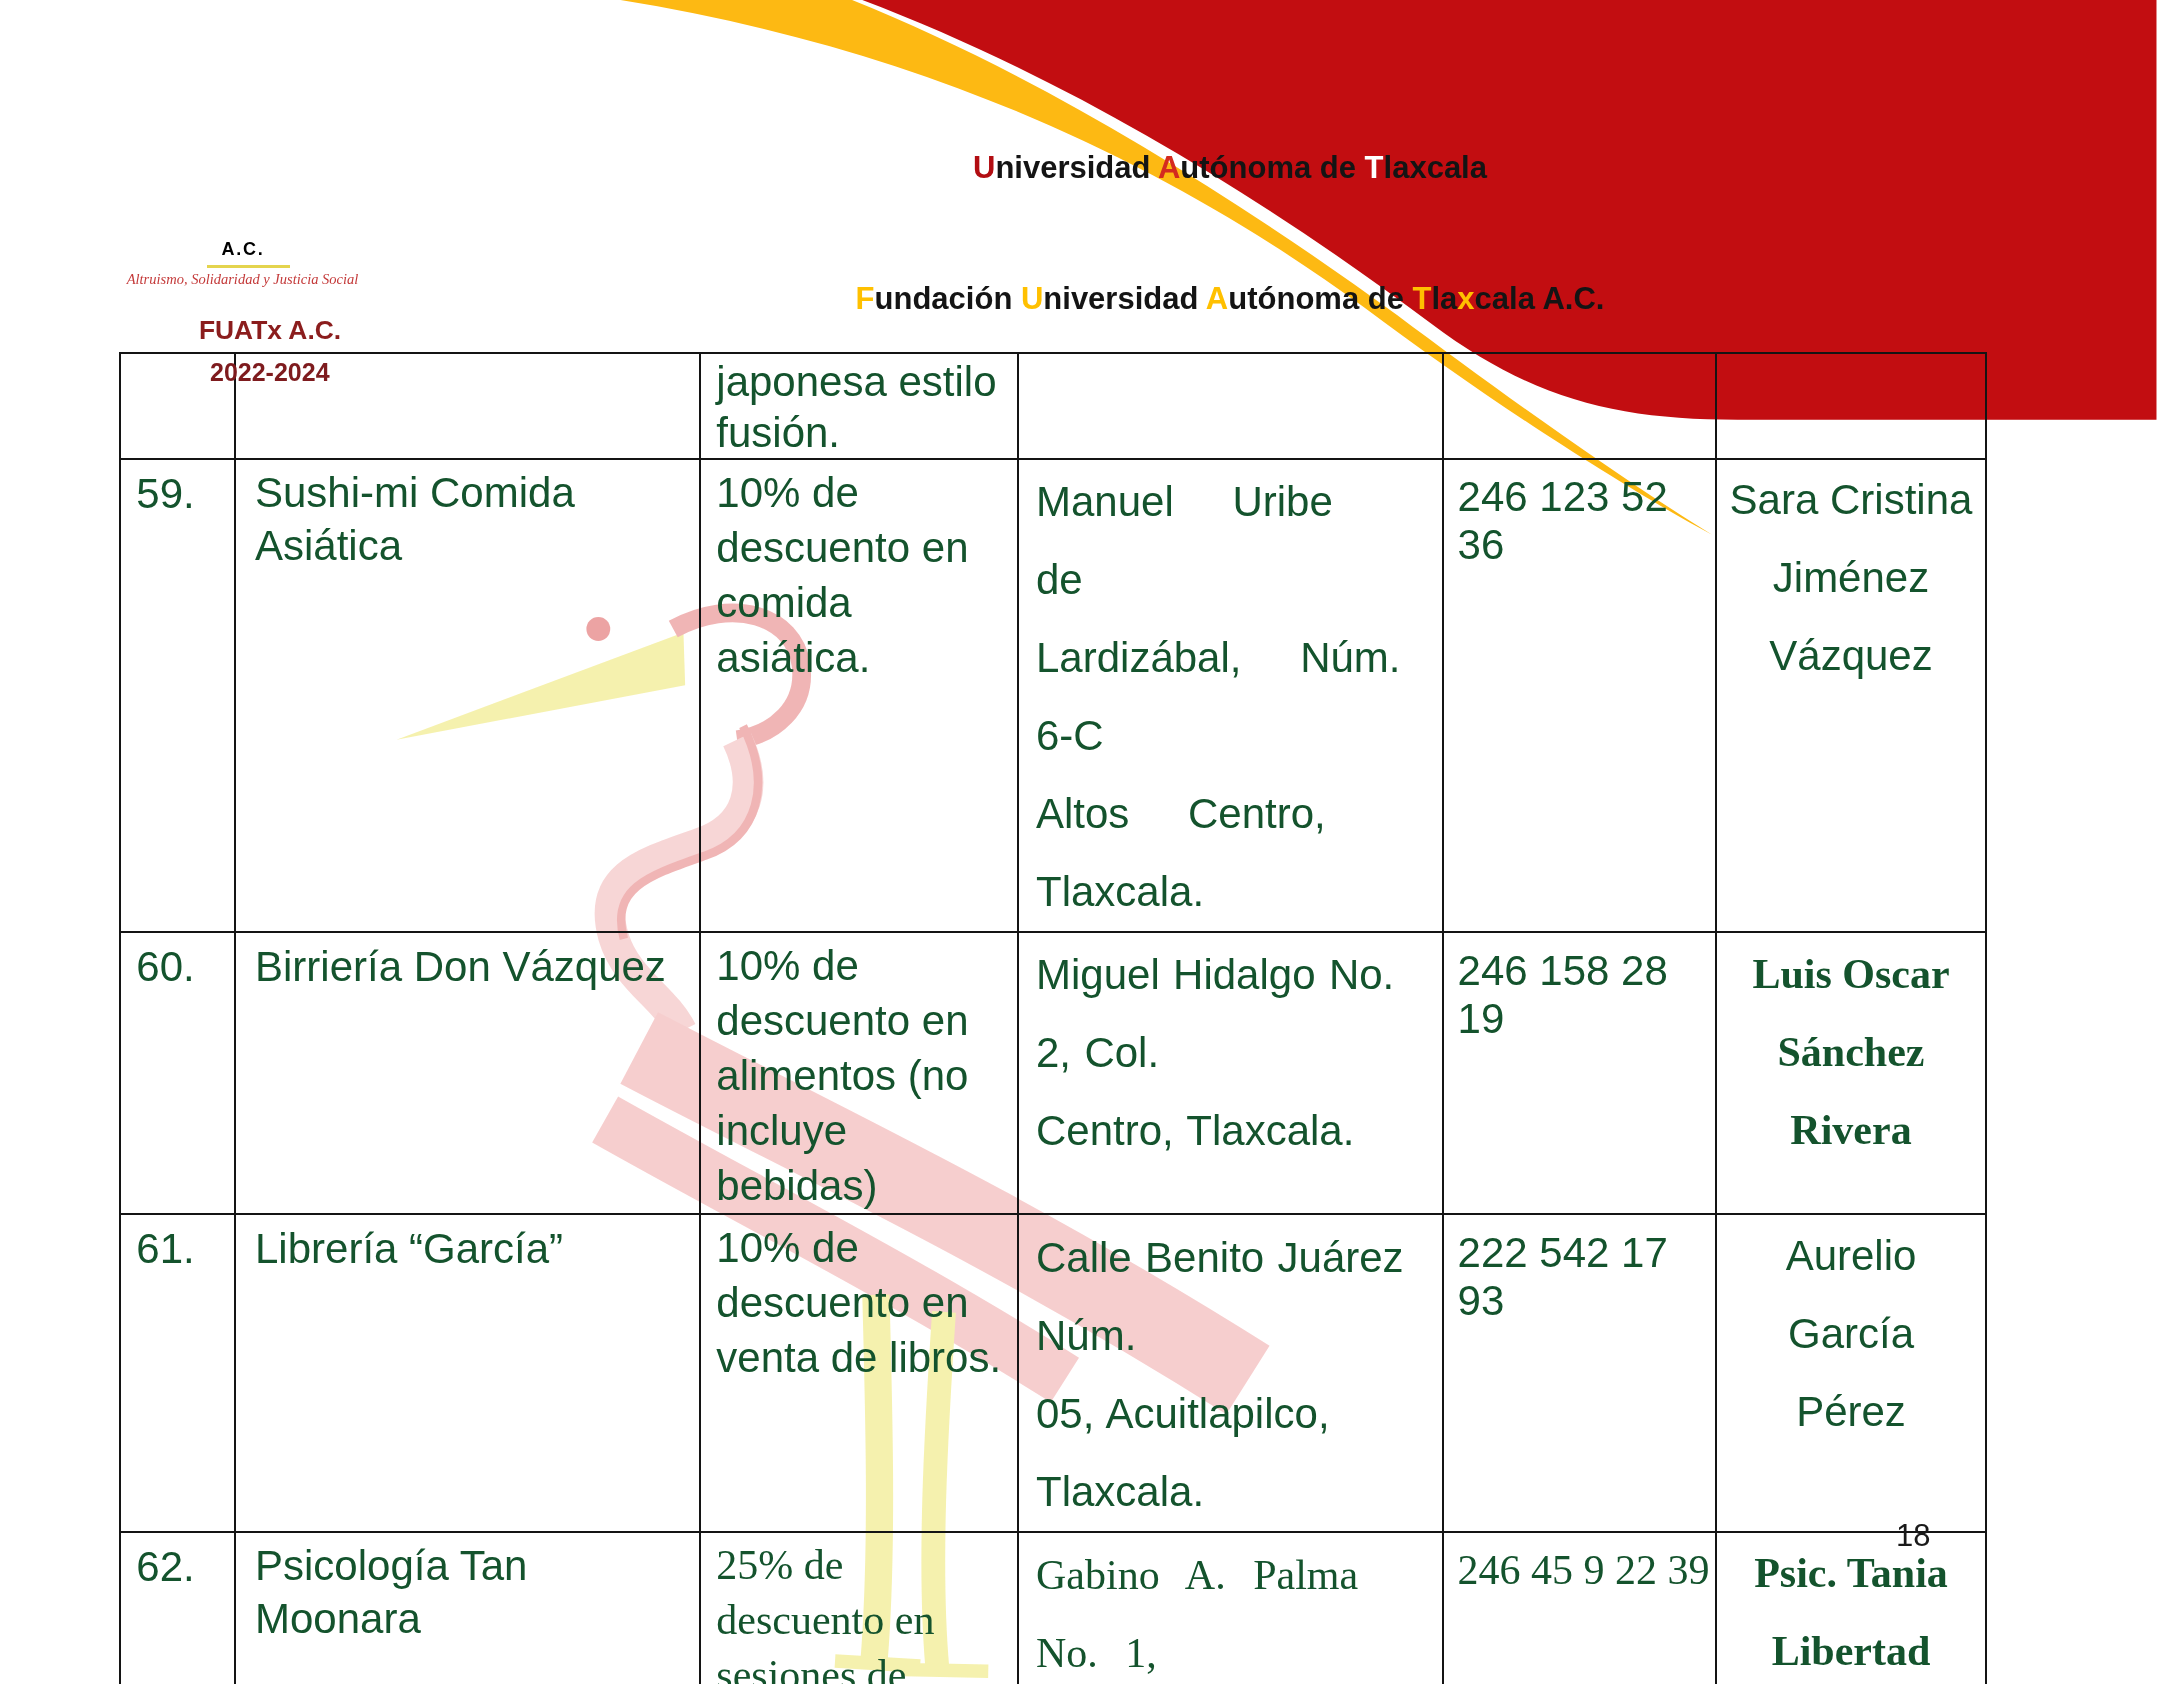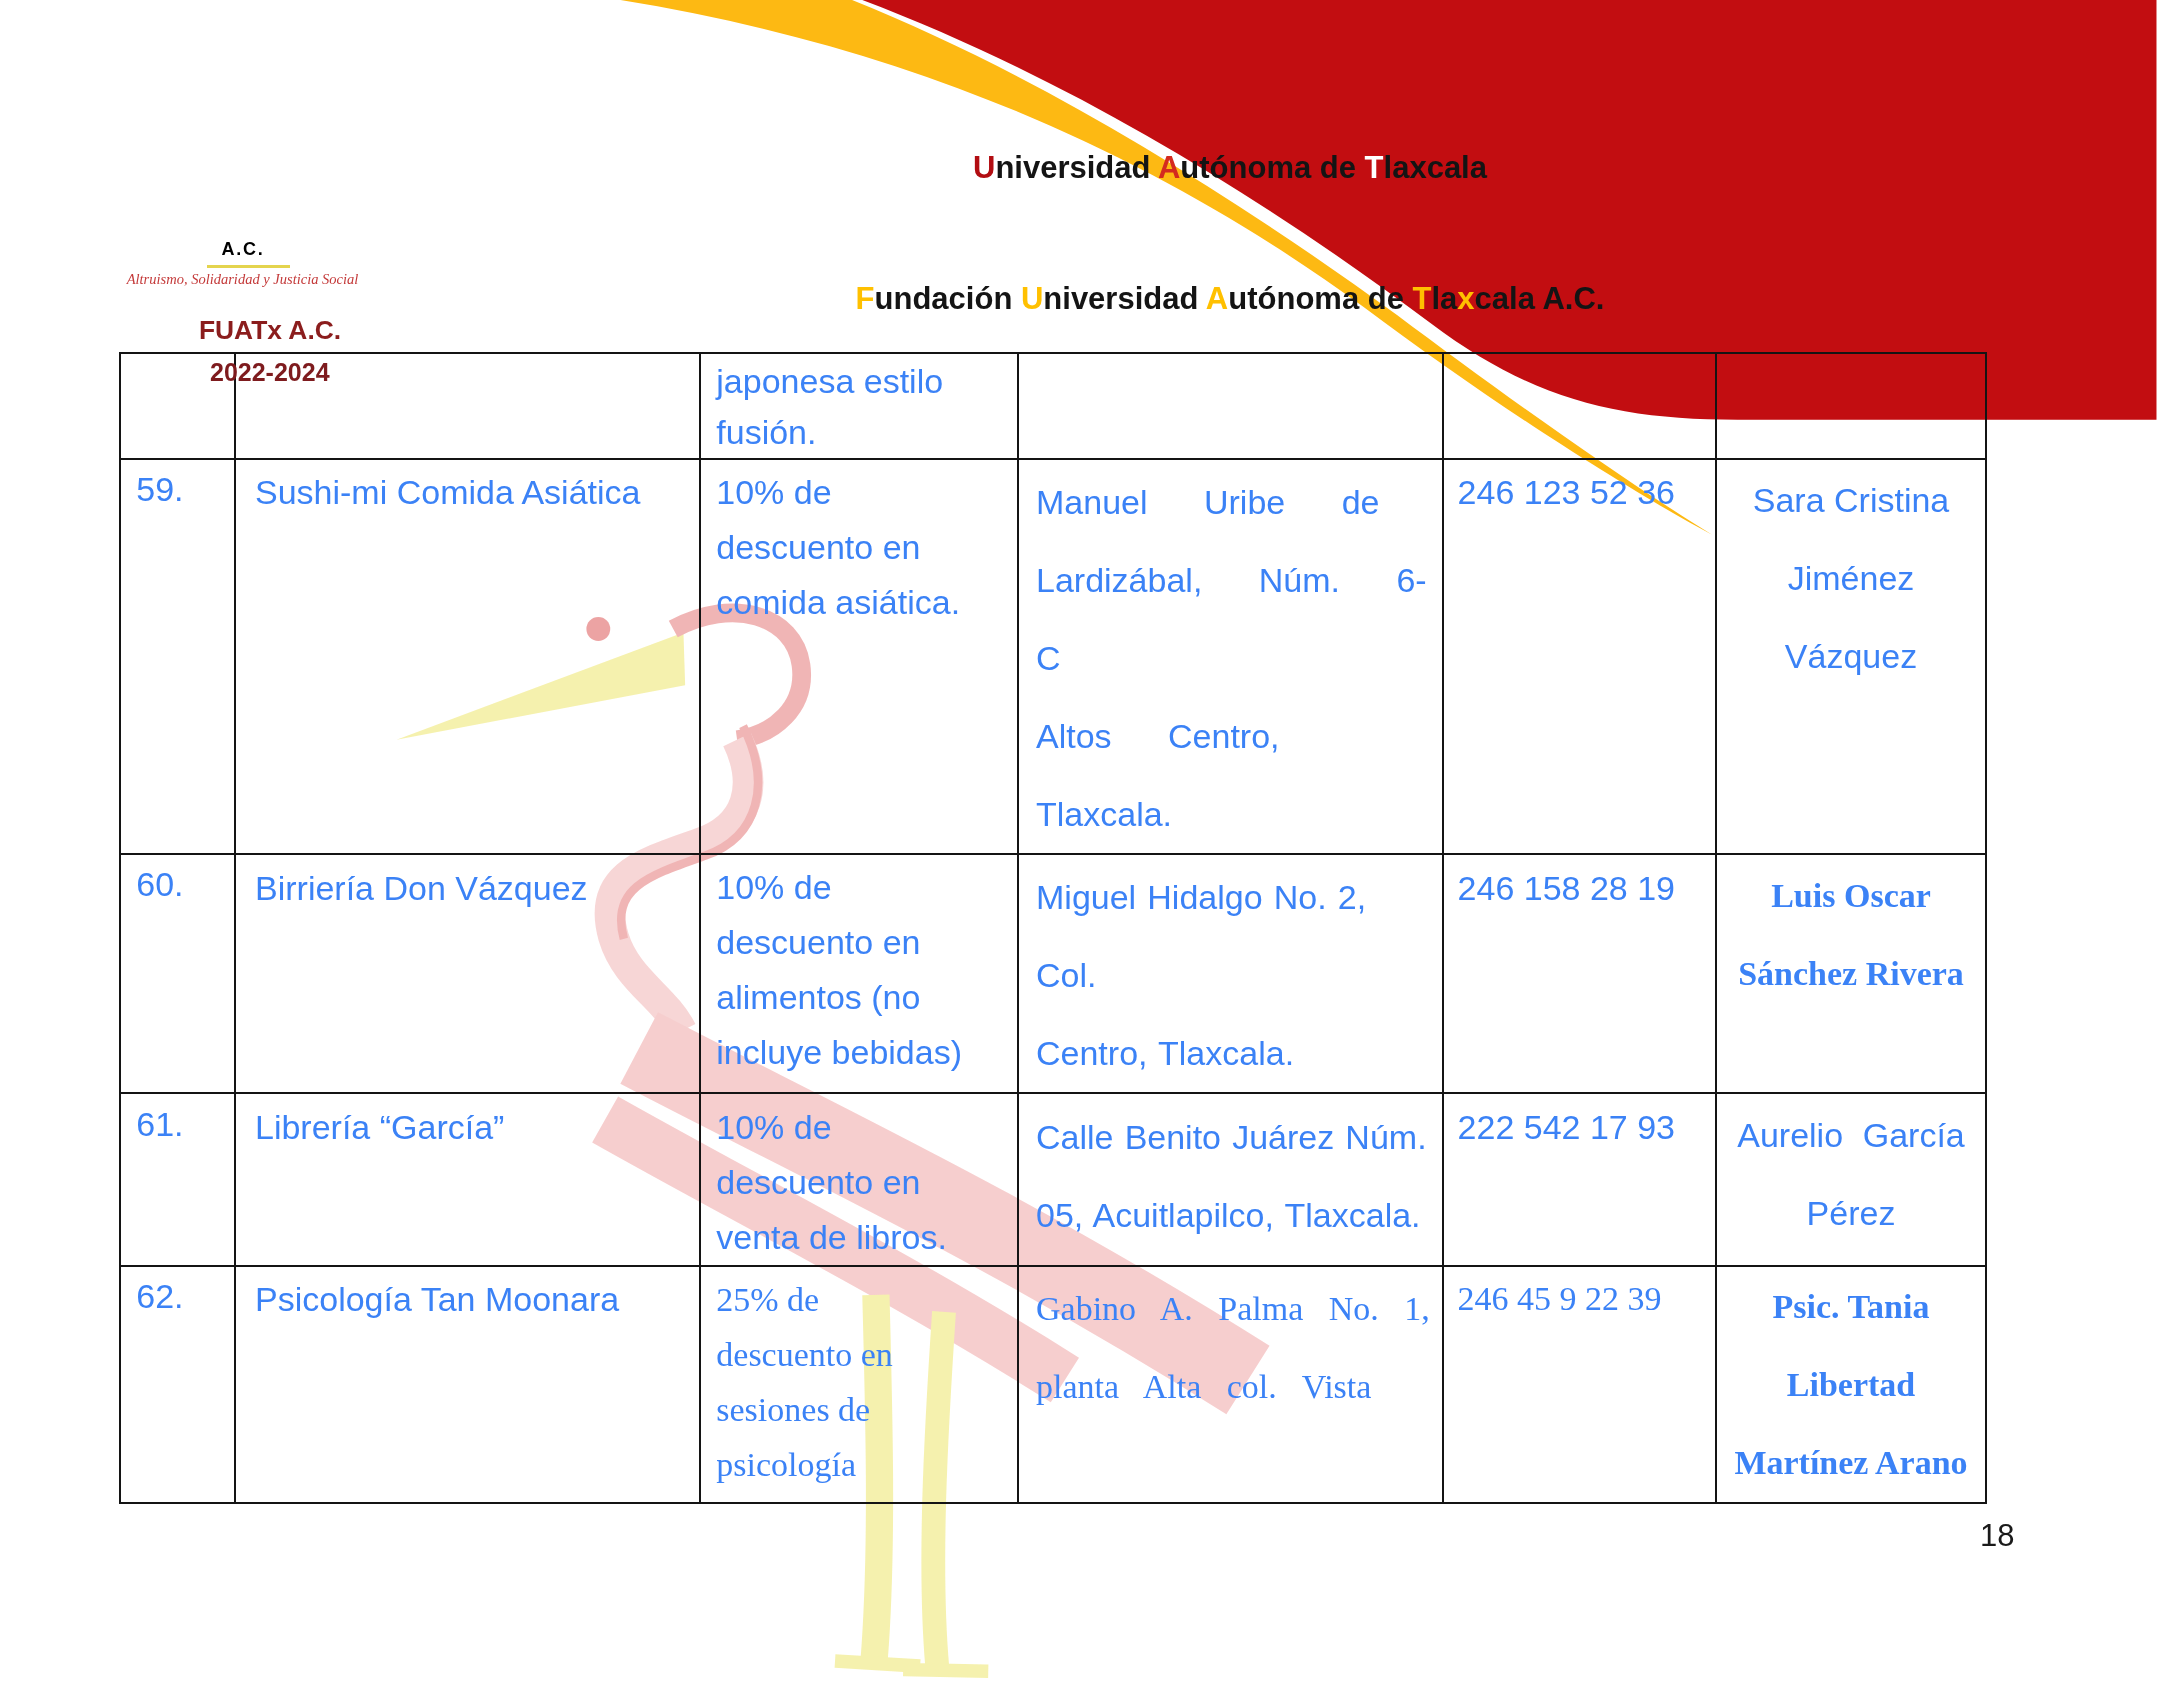--- a/index.html
+++ b/index.html
@@ -31,22 +31,22 @@
   .title1 { top:150px; }
   .title2 { top:281px; }
   .c-darkred { color:#b20d12; }
   .c-red { color:#d42a1f; }
   .c-white { color:#ffffff; }
   .c-gold { color:#ffc000; }
 
   
   table.disc { position:absolute; left:119px; top:352px; width:1865px; z-index:2;
     border-collapse:collapse; table-layout:fixed; background:transparent; }
-  table.disc td { border:2.6px solid #141414; vertical-align:top; font-size:34px;
-    color:#3b82f6; overflow:hidden; }
+  table.disc td { border:2.6px solid #141414; vertical-align:top; font-size:42px;
+    color:#14532d; overflow:hidden; }
   tr.h0 { height:98px; } tr.h1 { height:232px; } tr.h2 { height:175px; }
   tr.h3 { height:188px; } tr.h4 { height:145px; } tr.h5 { height:182px; }
   .multi { white-space:pre-line; }
   td.c-num  { padding:10.2px 0 0 15.3px; }
   td.c-name { padding:6.8px 0 0 19px; line-height:53px; }
   td.c-disc { padding:5.1px 0 0 15.3px; line-height:55px; }
   td.c-addr { padding:3.4px 12px 0 17px; line-height:78px; }
   td.c-phone{ padding:13.6px 0 0 13.6px; }
   td.c-cont { padding:1.7px 3.4px 0 3.4px; line-height:78px; text-align:center; }
   td.r0-disc{ padding-top:1.7px; line-height:51px; }
@@ -54,21 +54,21 @@
   .cont-serif { font-family:"Liberation Serif", serif; font-weight:bold;
                 font-size:31.5px; line-height:63px; padding-top:12px; }
   .cont-serif2 { font-family:"Liberation Serif", serif; font-weight:bold;
                 font-size:31.5px; line-height:66px; padding-top:6.8px; }
   .ws-2  { word-spacing:1.7px; }
   .ws-12 { word-spacing:10.2px; }
   .ws-20 { word-spacing:17px; }
   .ws-24 { word-spacing:20.4px; }
   .ws-55 { word-spacing:47px; }
 
-  .page-number { position:absolute; left:1980px; top:1518px; font-size:31px;
+  .page-number { position:absolute; left:1896px; top:1518px; font-size:31px;
                  color:#1a1a1a; z-index:2; }
 </style>
 </head>
 <body>
 
 <div class="page">
 
   <svg class="banner" width="2181" height="596" viewBox="0 0 2560 700">
     <path d="M 1012,0 C 1250,90 1480,230 1680,380 C 1800,470 1900,493 2040,493 L 2532,493 L 2532,0 Z" fill="#c20d11"></path>
     <path d="M 728,0 C 1100,60 1380,200 1600,360 C 1760,480 1920,580 2010,628

